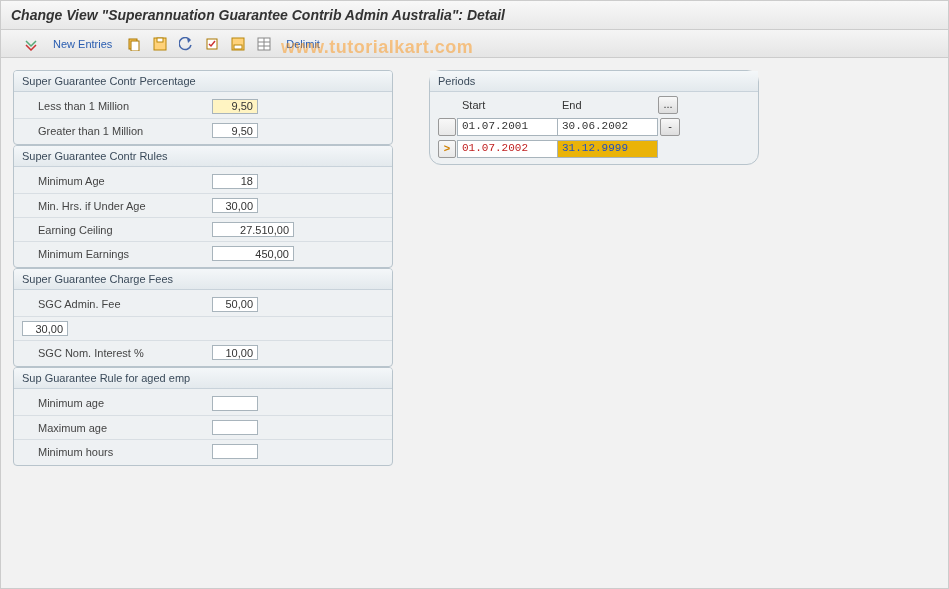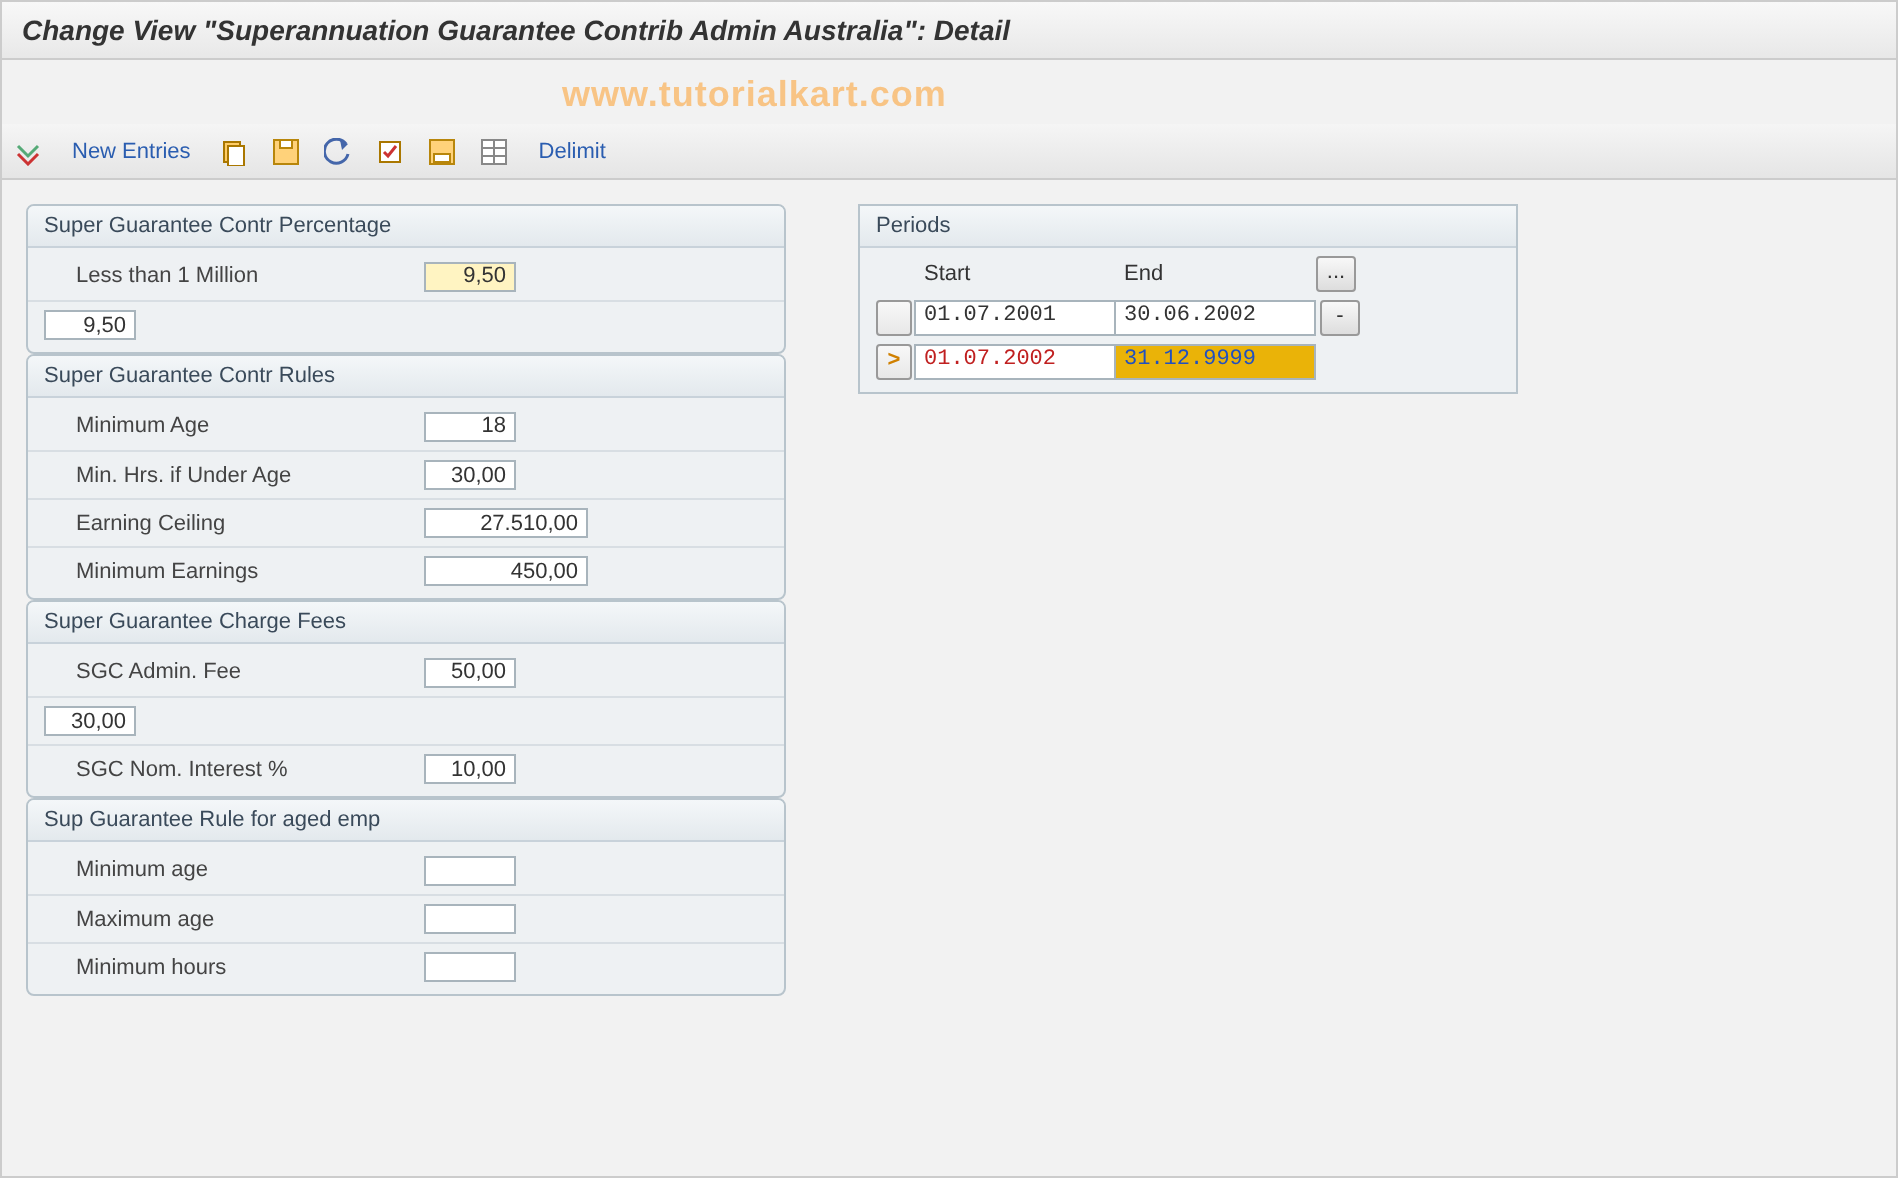--- a/index.html
+++ b/index.html
@@ -20,26 +20,25 @@
     border-bottom: 1px solid #ccc;
     padding: 6px 10px;
     font-weight: bold;
     font-style: italic;
     font-size: 14px;
     color: #333;
   }
   .toolbar {
     background: linear-gradient(#f5f5f5, #e5e5e5);
     border-bottom: 1px solid #ccc;
-    padding: 4px 3px;
+    padding: 4px 20px;
     display: flex;
     align-items: center;
     gap: 6px;
     height: 28px;
-    margin-top: 32px;
   }
   .toolbar .icon-btn {
     width: 20px; height: 20px;
     display: inline-flex; align-items: center; justify-content: center;
     border-radius: 2px;
     cursor: pointer;
   }
   .toolbar .text-btn {
     padding: 2px 6px;
     color: #2a5db0;
@@ -93,21 +92,21 @@
     font-size: 11px;
     color: #333;
   }
   .row .input.w-sm { width: 46px; }
   .row .input.w-md { width: 82px; }
   .row .input.hl { background: #fff4c2; }
 
   
   .periods {
     border: 1px solid #b8c4cc;
-    border-radius: 0;
+    border-radius: 12px;
     background: #eef1f3;
     padding-bottom: 4px;
   }
   .periods-header {
     background: linear-gradient(#f4f7f9, #e3e9ed);
     padding: 4px 8px;
     font-size: 11px;
     color: #3a4a5a;
     border-bottom: 1px solid #c8d2da;
   }
@@ -241,20 +240,21 @@
   <div class="left-col">
 
     <div class="group">
       <div class="group-header">Super Guarantee Contr Percentage</div>
       <div class="group-body">
         <div class="row">
           <span class="label">Less than 1 Million</span>
           <input class="input w-sm hl" value="9,50" style="">
         </div>
         <div class="row">
+          <span class="label">Greater than 1 Million</span>
           <input class="input w-sm" value="9,50" style="">
         </div>
       </div>
     </div>
 
     <div class="group">
       <div class="group-header">Super Guarantee Contr Rules</div>
       <div class="group-body">
         <div class="row">
           <span class="label">Minimum Age</span>

